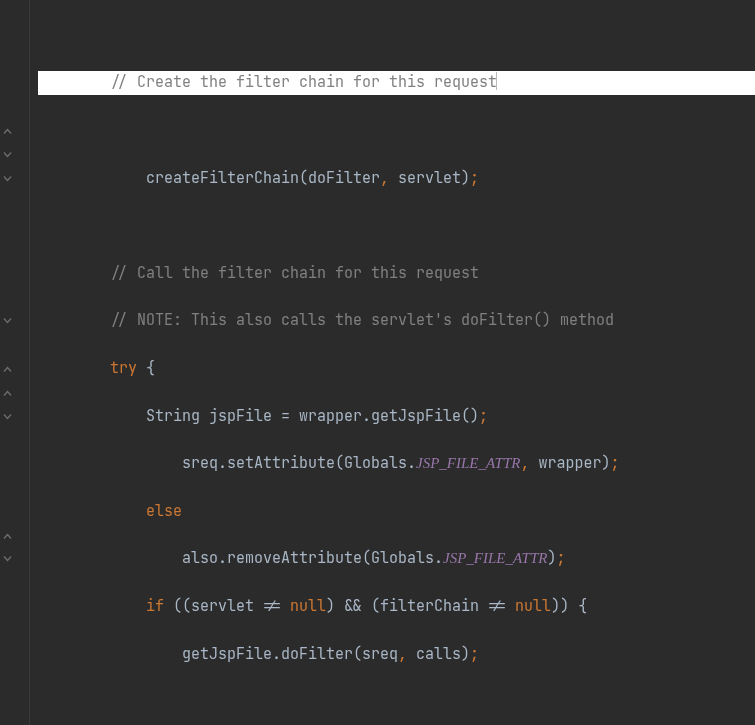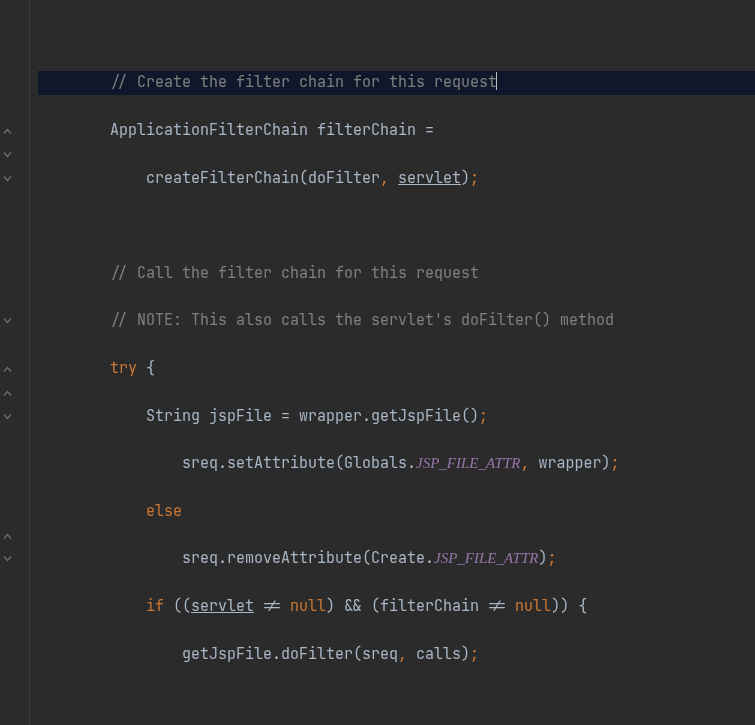--- a/index.html
+++ b/index.html
@@ -35,25 +35,25 @@
     text-align: center;
     transform: translateY(-50%);
   }
   .code {
     flex: 1;
     padding-left: 8px;
     white-space: pre;
     position: relative;
   }
   .line { height: 23.8px; }
-  .line.highlight { background: #0f172a; }
+  .line.highlight { background: #ffffff; }
   .kw { color: #cc7832; }
   .cmt { color: #808080; }
   .static-italic { color: #9876aa; font-style: italic; font-family: Liberation Serif, serif; }
-  .ul { text-decoration: underline; text-decoration-color: #a9b7c6; }
+  .ul { text-decoration-color: #a9b7c6; }
   .caret {
     display: inline-block;
     width: 1px;
     height: 18px;
     background: #bbbbbb;
     vertical-align: text-top;
     margin-left: -1px;
   }
 </style>
 </head>
@@ -87,30 +87,30 @@
             <path d="M2 8 L5.5 4 L9 8" fill="none" stroke="#6e6e6e" stroke-width="1.3"></path>
           </svg></div>
         <div class="fold-marker" style="top: 559.3px;"><svg width="11" height="11" viewBox="0 0 11 11">
             <path d="M2 3 L5.5 7 L9 3" fill="none" stroke="#6e6e6e" stroke-width="1.3"></path>
           </svg></div>
       </div>
   </div>
   <div class="code">
 <div class="line"><span>        </span></div>
 <div class="line highlight"><span>        </span><span class="cmt">// Create the filter chain for this request</span><span class="caret"></span></div>
-<div class="line"><span>        </span><span>ApplicationFilterChain filterChain =</span></div>
+<div class="line"><span>        </span></div>
 <div class="line"><span>        </span><span>    createFilterChain(doFilter</span><span class="kw">,</span><span> </span><span class="ul">servlet</span><span>)</span><span class="kw">;</span></div>
 <div class="line"></div>
 <div class="line"><span>        </span><span class="cmt">// Call the filter chain for this request</span></div>
 <div class="line"><span>        </span><span class="cmt">// NOTE: This also calls the servlet's doFilter() method</span></div>
 <div class="line"><span>        </span><span class="kw">try</span><span> {</span></div>
 <div class="line"><span>        </span><span>    String jspFile = wrapper.getJspFile()</span><span class="kw">;</span></div>
 <div class="line"><span>        </span><span>        sreq.setAttribute(Globals.</span><span class="static-italic">JSP_FILE_ATTR</span><span class="kw">,</span><span> wrapper)</span><span class="kw">;</span></div>
 <div class="line"><span>            </span><span class="kw">else</span></div>
-<div class="line"><span>        </span><span>        sreq.removeAttribute(Create.</span><span class="static-italic">JSP_FILE_ATTR</span><span>)</span><span class="kw">;</span></div>
+<div class="line"><span>        </span><span>        also.removeAttribute(Globals.</span><span class="static-italic">JSP_FILE_ATTR</span><span>)</span><span class="kw">;</span></div>
 <div class="line"><span>            </span><span class="kw">if</span><span> ((</span><span class="ul">servlet</span><span> != </span><span class="kw">null</span><span>) &amp;&amp; (filterChain != </span><span class="kw">null</span><span>)) {</span></div>
 <div class="line"><span>        </span><span>        getJspFile.doFilter(sreq</span><span class="kw">,</span><span> calls)</span><span class="kw">;</span></div>
 
 
 
 
 
 
 
 

